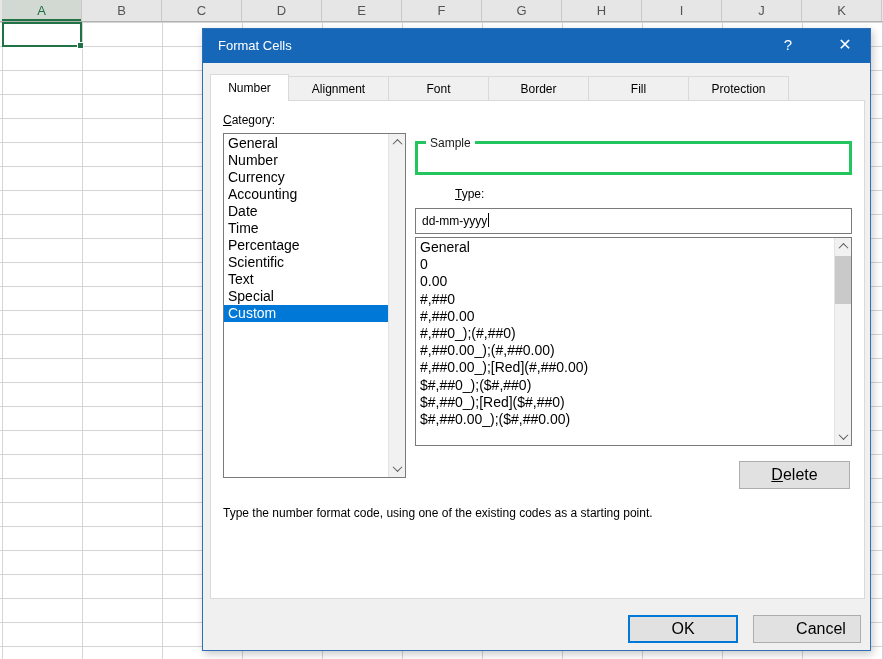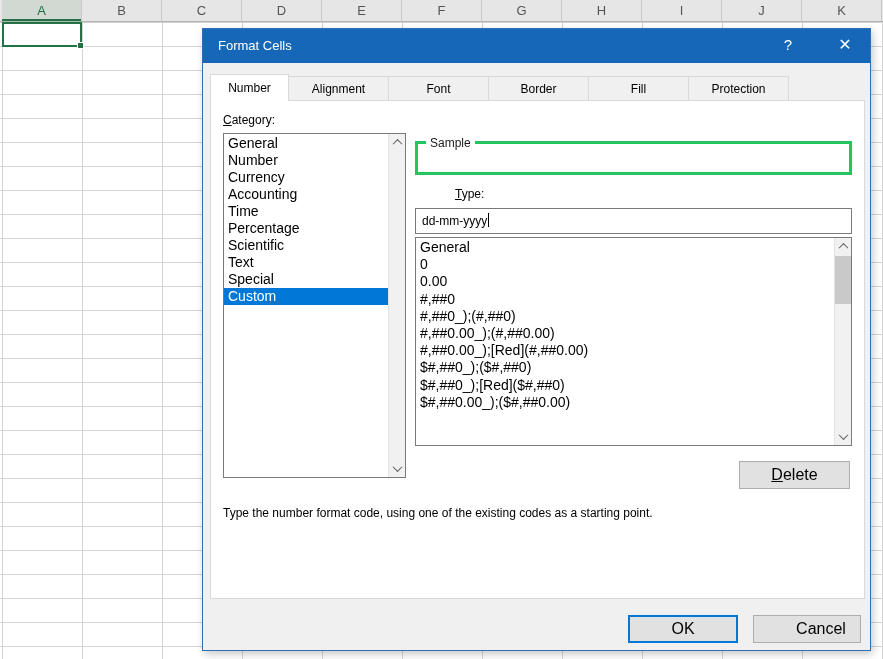--- a/index.html
+++ b/index.html
@@ -232,20 +232,21 @@
   <div class="panel">
 
     <div class="lbl accel cat-lbl">Category:</div>
 
     <div class="listbox cat-list">
       <div class="items">
         <div class="li">General</div>
         <div class="li">Number</div>
         <div class="li">Currency</div>
         <div class="li">Accounting</div>
+        <div class="li">Date</div>
         <div class="li">Time</div>
         <div class="li">Percentage</div>
         <div class="li">Scientific</div>
         <div class="li">Text</div>
         <div class="li">Special</div>
         <div class="li sel">Custom</div>
       </div>
       <div class="sb">
         <div class="sb-btn up">
             <i class="chev up"></i>
@@ -265,20 +266,21 @@
     <div class="textbox">
       <span>dd-mm-yyyy</span><span class="caret"></span>
     </div>
 
     <div class="listbox fmt-list">
       <div class="items">
         <div class="li">General</div>
         <div class="li">0</div>
         <div class="li">0.00</div>
         <div class="li">#,##0</div>
+        <div class="li">#,##0.00</div>
         <div class="li">#,##0_);(#,##0)</div>
         <div class="li">#,##0.00_);(#,##0.00)</div>
         <div class="li">#,##0.00_);[Red](#,##0.00)</div>
         <div class="li">$#,##0_);($#,##0)</div>
         <div class="li">$#,##0_);[Red]($#,##0)</div>
         <div class="li">$#,##0.00_);($#,##0.00)</div>
       </div>
       <div class="sb">
         <div class="sb-btn up">
             <i class="chev up"></i>

